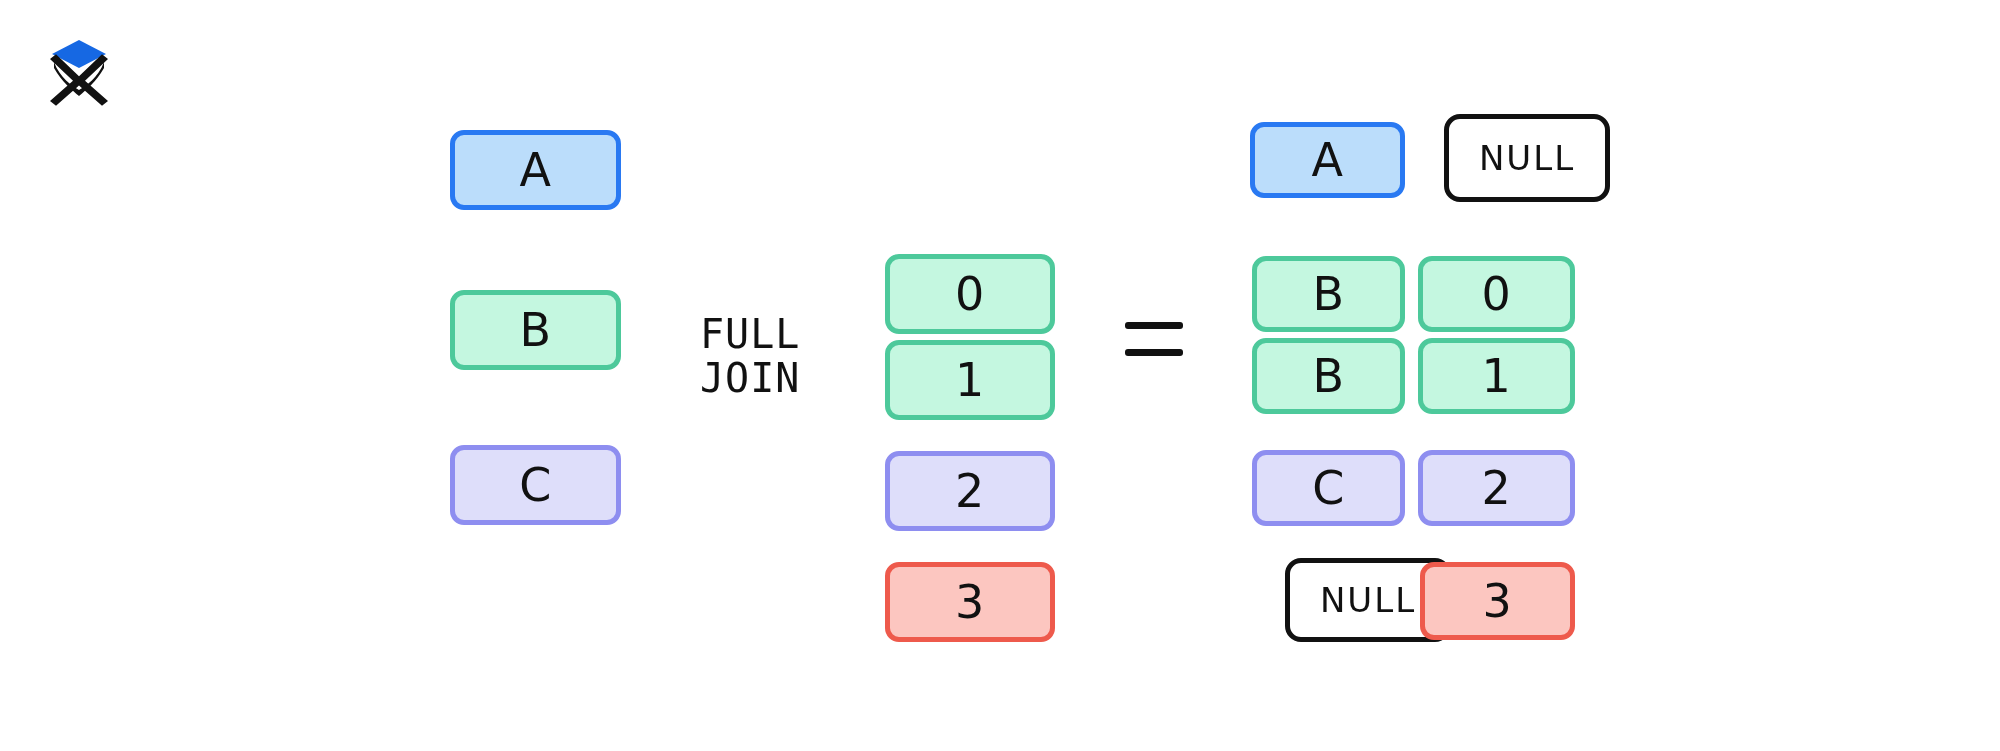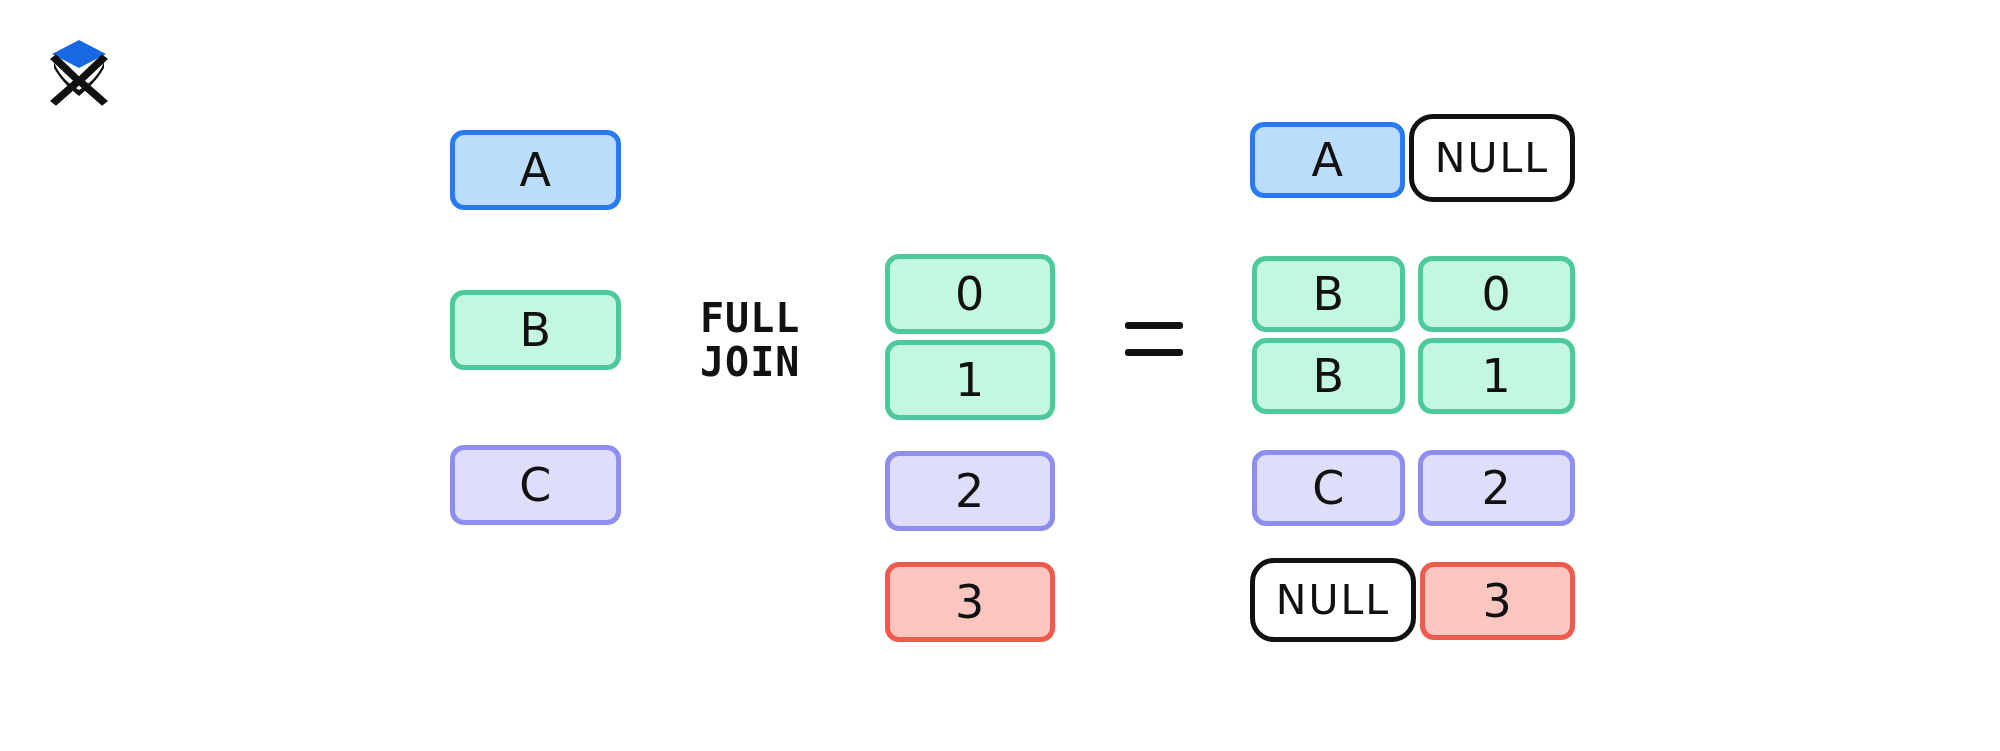--- a/index.html
+++ b/index.html
@@ -39,41 +39,43 @@
     align-items: center;
     justify-content: center;
     font-family: "DejaVu Sans", sans-serif;
     font-size: 46px;
     font-weight: 400;
     color: #111111;
     letter-spacing: 0.5px;
     line-height: 1;
   }
   .box.null-box {
-    font-size: 41px;
+    font-size: 34px;
     letter-spacing: 2px;
-    border-radius: 24px;
+    border-radius: 16px;
+    margin-left: 35px;
   }
   .box.blue   { background: #bbddfb; border-color: #2979f2; }
   .box.green  { background: #c4f7e0; border-color: #4dc99b; }
   .box.purple { background: #dedefa; border-color: #8e8ef0; }
   .box.red    { background: #fcc6c0; border-color: #ee5a4c; }
   .box.white  { background: #ffffff; border-color: #111111; }
 
   
   .op-label {
     position: absolute;
     font-family: "DejaVu Sans Mono", monospace;
     font-size: 40px;
-    font-weight: 700;
+    font-weight: 400;
     color: #111111;
     line-height: 1.10;
     letter-spacing: 1px;
     white-space: pre-line;
     text-align: left;
+    margin-top: 16px;
   }
   .eq-sign {
     position: absolute;
     width: 58px;
     height: 34px;
   }
   .eq-sign i {
     display: block;
     position: absolute;
     left: 0;

